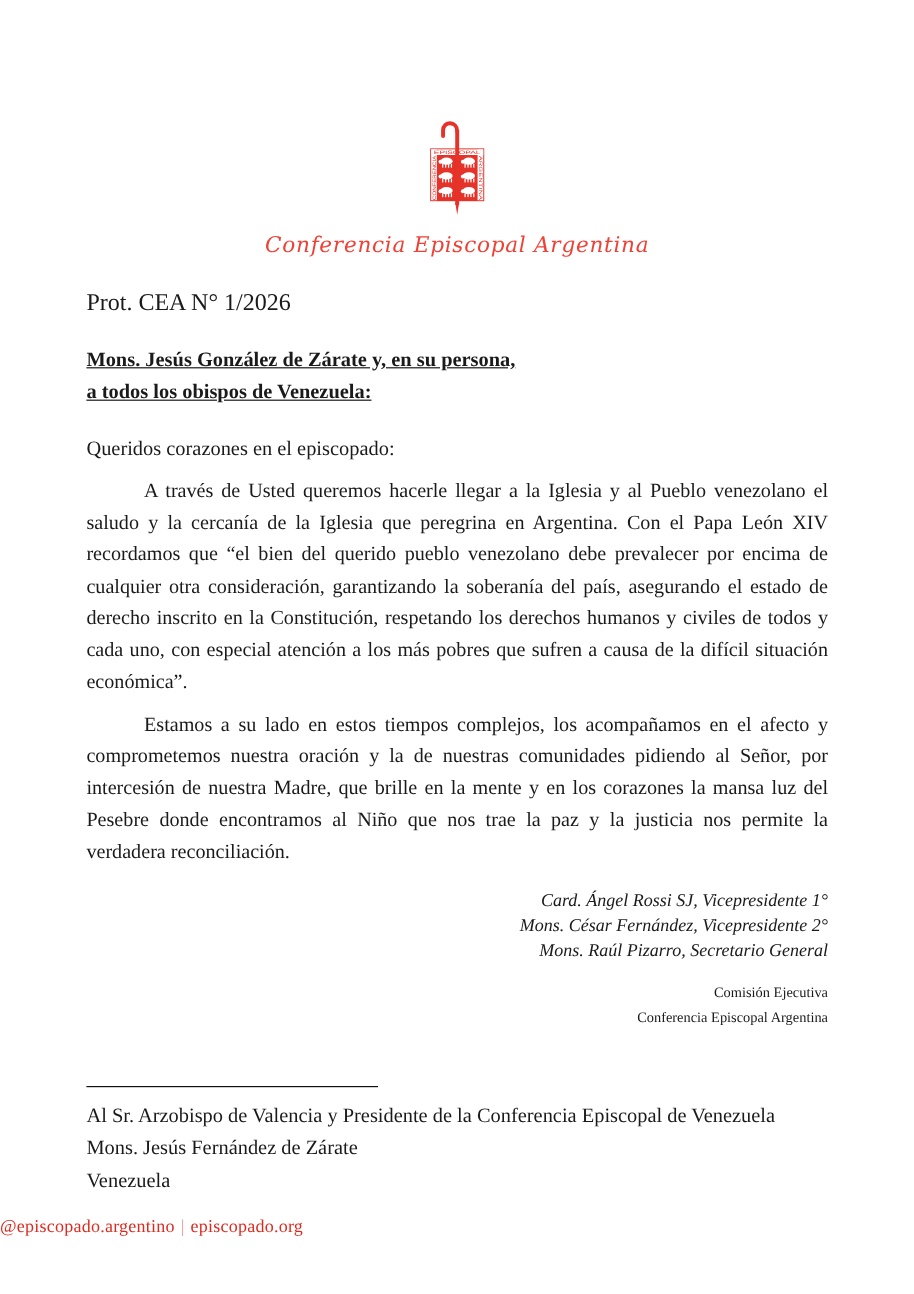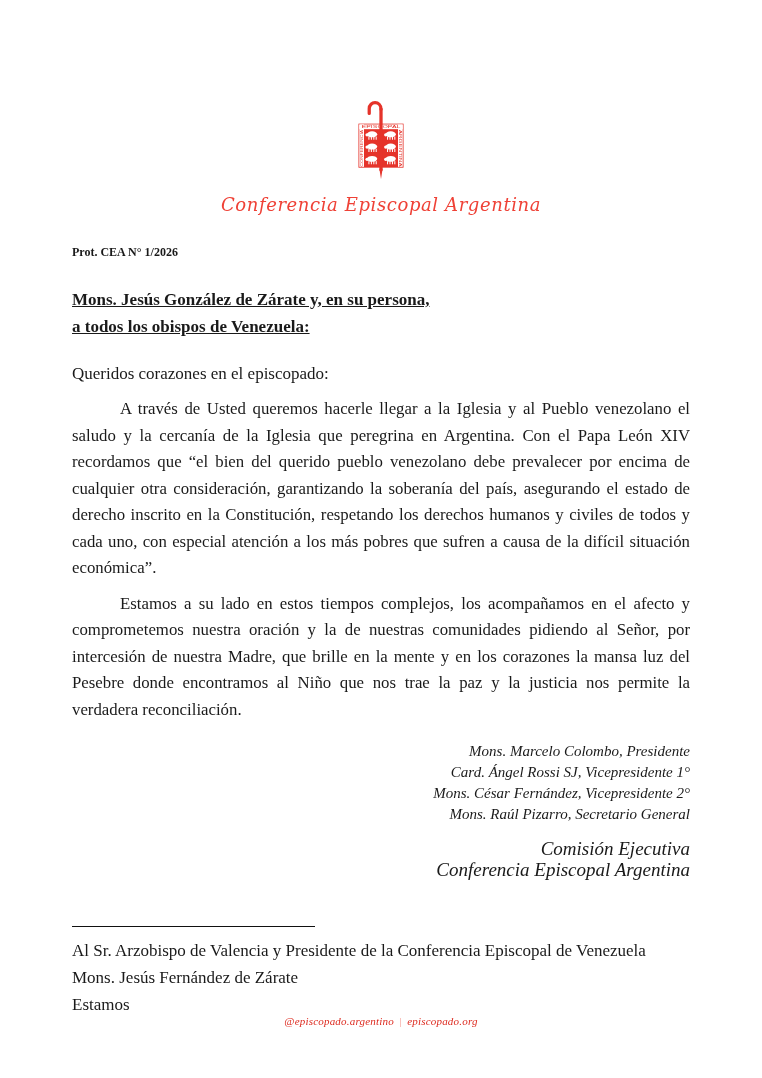--- a/index.html
+++ b/index.html
@@ -22,22 +22,22 @@
     margin-top:12px;
     text-align:center;
     font-family:"DejaVu Serif", serif;
     font-style:italic;
     font-size:18px;
     letter-spacing:0.6px;
     color:#ef4136;
   }
   .prot{
     margin-top:26px;
-    font-weight:bold;
-    font-size:12px;
+    font-weight:normal;
+    font-size:20px;
     line-height:22px;
   }
   .date-line{
     margin-top:27px;
     text-align:right;
     font-size:17px;
     line-height:22px;
   }
   .recipient{
     margin-top:23px;
@@ -62,44 +62,41 @@
   .sig-block{
     margin-top:18px;
     text-align:right;
     font-style:italic;
     font-size:15px;
     line-height:21px;
   }
   .committee-block{
     margin-top:13px;
     text-align:right;
-    font-style:italic;
-    font-size:19px;
+    font-size:12px;
     line-height:21px;
   }
   .separator-line{
     margin-top:46px;
     width:243px;
     border-bottom:1.6px solid #111;
     height:0;
   }
   .cc-block{
     margin-top:10px;
     font-size:17px;
     line-height:27px;
   }
   .footer-links{
     position:absolute;
     left:0;right:0;
     top:1015px;
-    text-align:center;
-    font-size:11px;
+    font-size:15px;
     color:#dd2a1f;
     letter-spacing:0.2px;
-    font-style:italic;
   }
   .footer-links .pipe{color:#f4978f;padding:0 5px;}
 </style>
 </head>
 <body>
 
 <div class="page">
 
   <div class="logo-wrap">
     <svg width="72" height="86" viewBox="0 0 70 84">
@@ -151,37 +148,36 @@
       <div>Mons. Jesús González de Zárate y, en su persona,</div>
       <div>a todos los obispos de Venezuela:</div>
     </div>
 
     <div class="salutation">Queridos corazones en el episcopado:</div>
 
     <p class="para">A través de Usted queremos hacerle llegar a la Iglesia y al Pueblo venezolano el saludo y la cercanía de la Iglesia que peregrina en Argentina. Con el Papa León XIV recordamos que “el bien del querido pueblo venezolano debe prevalecer por encima de cualquier otra consideración, garantizando la soberanía del país, asegurando el estado de derecho inscrito en la Constitución, respetando los derechos humanos y civiles de todos y cada uno, con especial atención a los más pobres que sufren a causa de la difícil situación económica”.</p>
     <p class="para">Estamos a su lado en estos tiempos complejos, los acompañamos en el afecto y comprometemos nuestra oración y la de nuestras comunidades pidiendo al Señor, por intercesión de nuestra Madre, que brille en la mente y en los corazones la mansa luz del Pesebre donde encontramos al Niño que nos trae la paz y la justicia nos permite la verdadera reconciliación.</p>
 
     <div class="sig-block">
-      <div>Mons. Marcelo Colombo, Presidente</div>
       <div>Card. Ángel Rossi SJ, Vicepresidente 1°</div>
       <div>Mons. César Fernández, Vicepresidente 2°</div>
       <div>Mons. Raúl Pizarro, Secretario General</div>
     </div>
 
     <div class="committee-block">
       <div>Comisión Ejecutiva</div>
       <div>Conferencia Episcopal Argentina</div>
     </div>
 
     <div class="separator-line"></div>
 
     <div class="cc-block">
       <div>Al Sr. Arzobispo de Valencia y Presidente de la Conferencia Episcopal de Venezuela</div>
       <div>Mons. Jesús Fernández de Zárate</div>
-      <div>Estamos</div>
+      <div>Venezuela</div>
     </div>
 
   </div>
 
   <div class="footer-links">
     <span>@episcopado.argentino</span><span class="pipe">|</span><span>episcopado.org</span>
   </div>
 
 </div>
 

